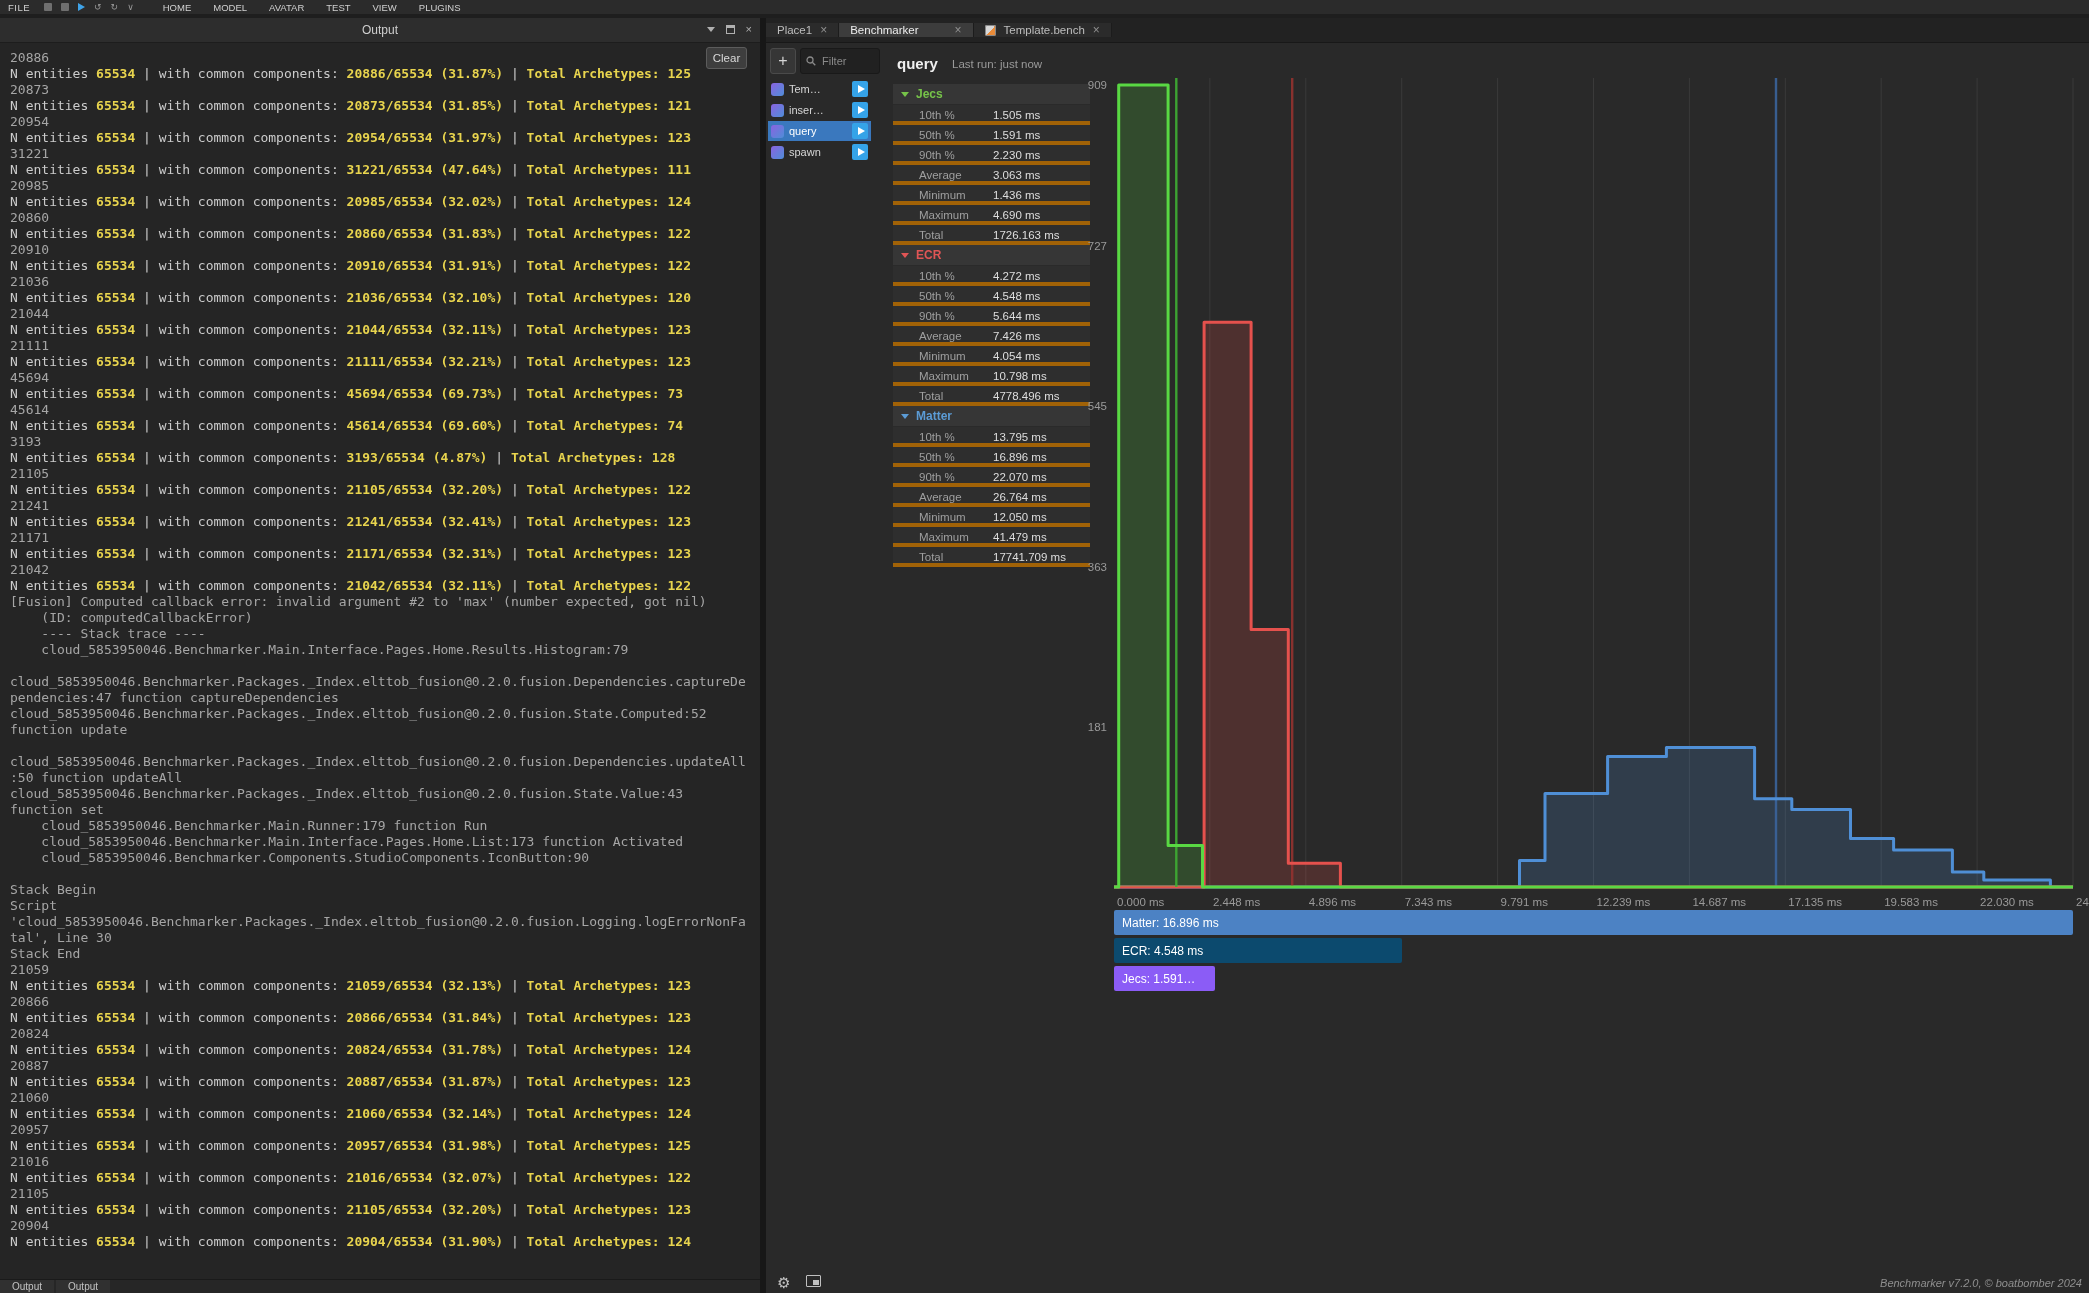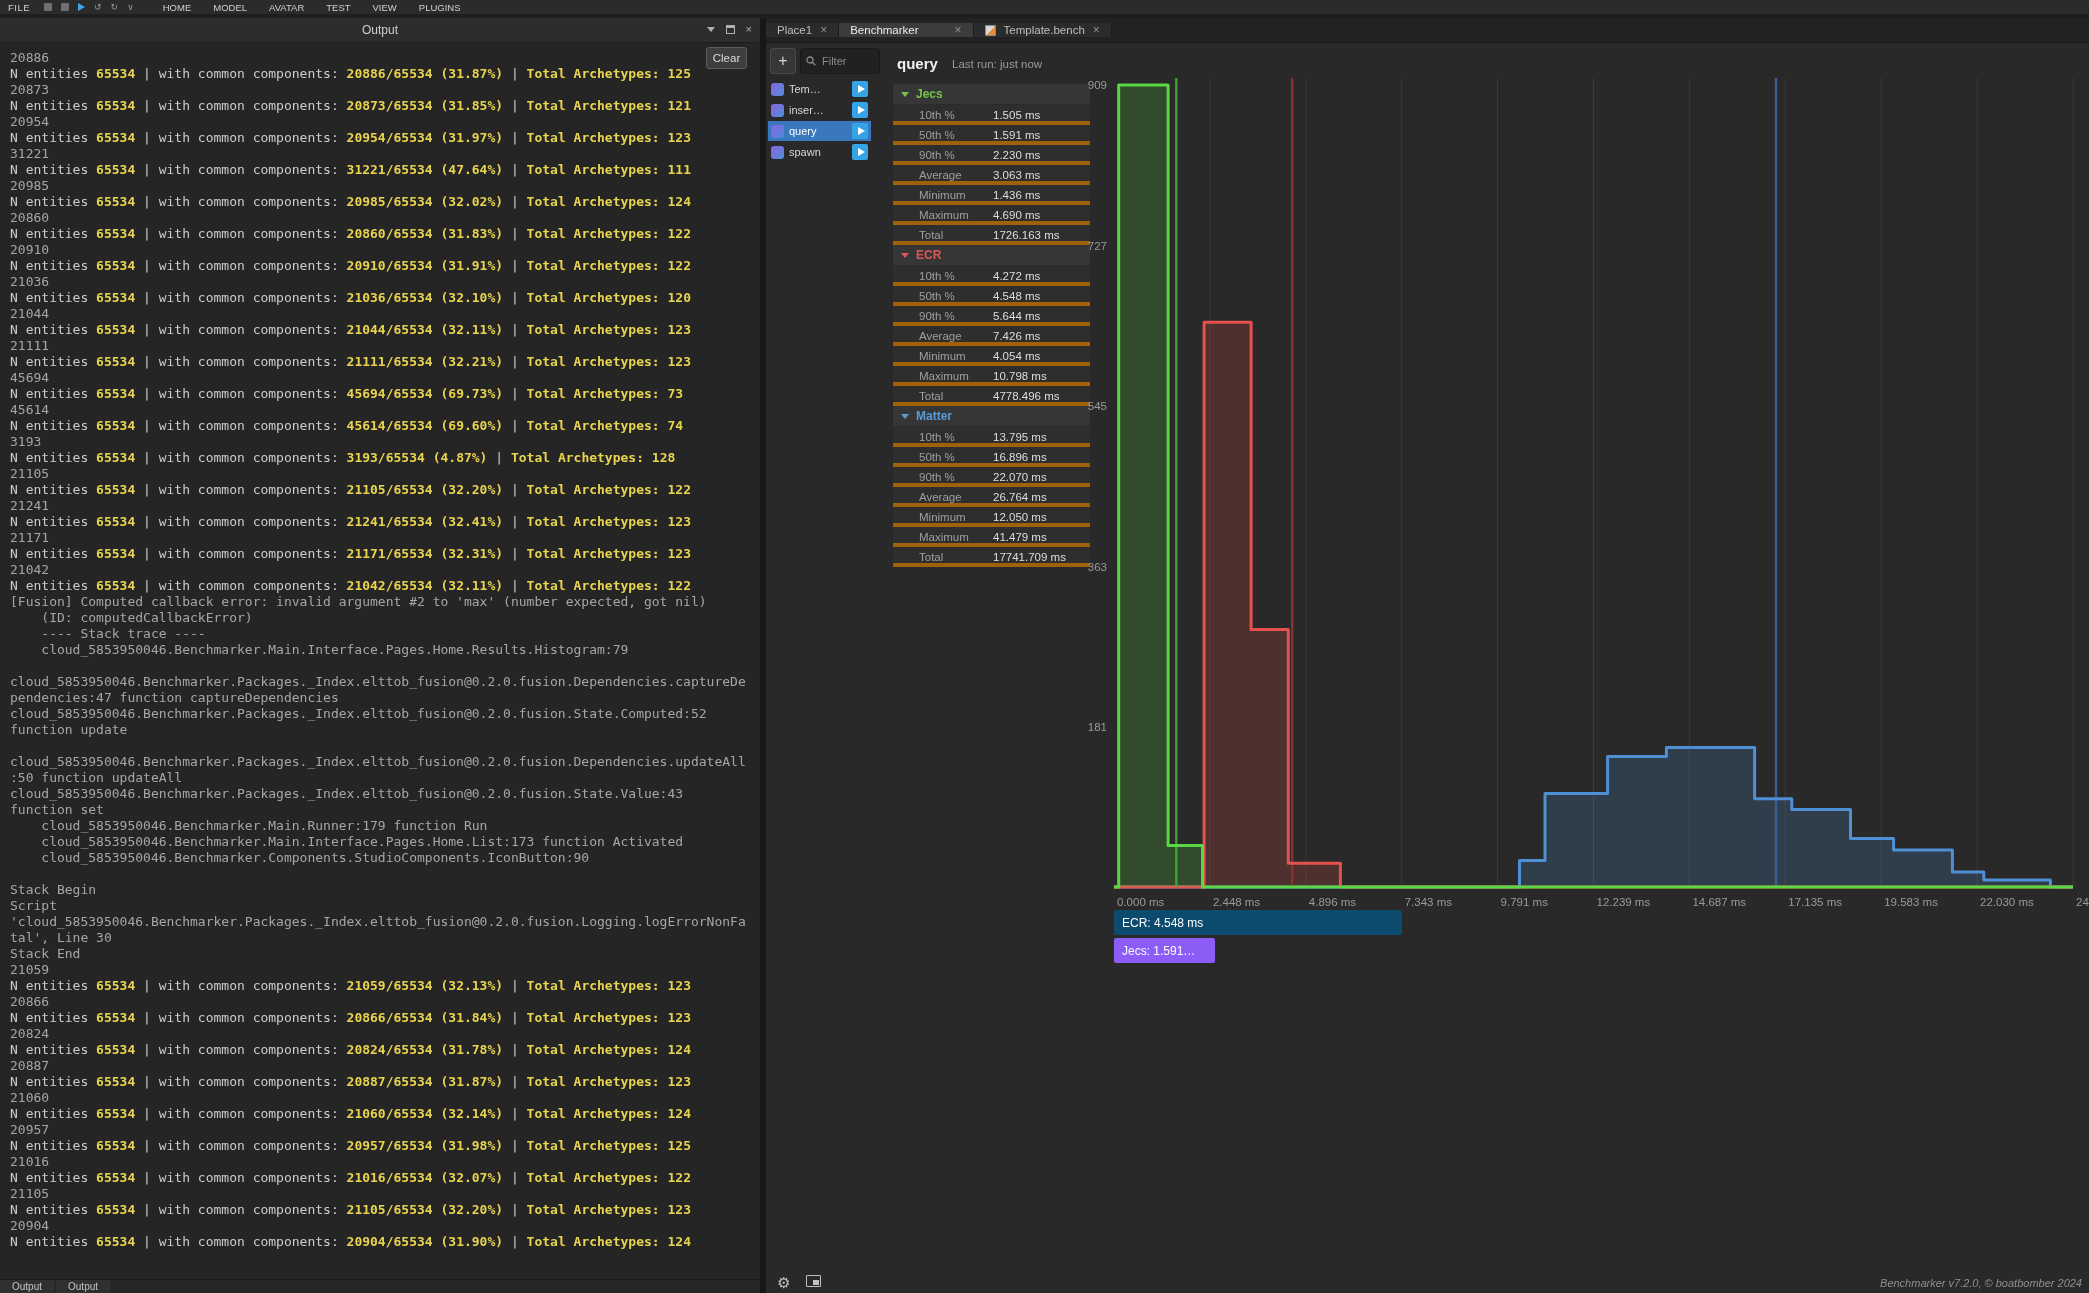--- a/index.html
+++ b/index.html
@@ -314,20 +314,23 @@
         <text x="436.6" y="828" class="axt">9.791 ms</text>
         <text x="532.5" y="828" class="axt">12.239 ms</text>
         <text x="628.4" y="828" class="axt">14.687 ms</text>
         <text x="724.3" y="828" class="axt">17.135 ms</text>
         <text x="820.2" y="828" class="axt">19.583 ms</text>
         <text x="916.1" y="828" class="axt">22.030 ms</text>
         <text x="1012.0" y="828" class="axt">24.478 ms</text>
       </svg>
 
     <div id="legend">
+        <div class="lbar" style="width: 959px; background: rgb(76, 130, 196);">
+          <span>Matter: 16.896 ms</span>
+        </div>
         <div class="lbar" style="width: 288px; background: #0c4a6e;">
           <span>ECR: 4.548 ms</span>
         </div>
         <div class="lbar" style="width: 101px; background: #8b5cf6;">
           <span>Jecs: 1.591…</span>
         </div>
       </div>
 
     <div class="bench-footer">Benchmarker v7.2.0, © boatbomber 2024</div>
     <div class="gear">⚙</div>

